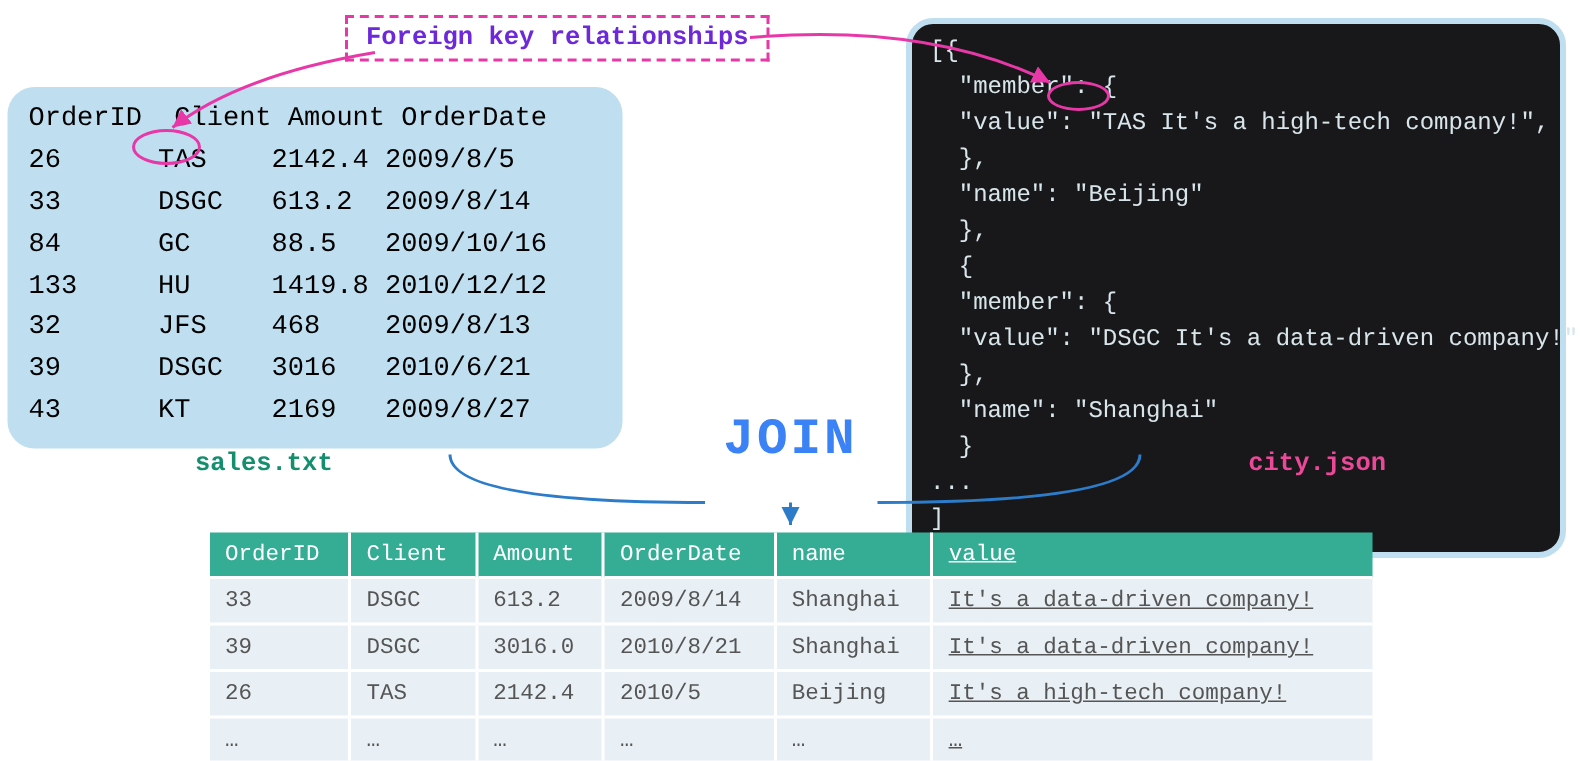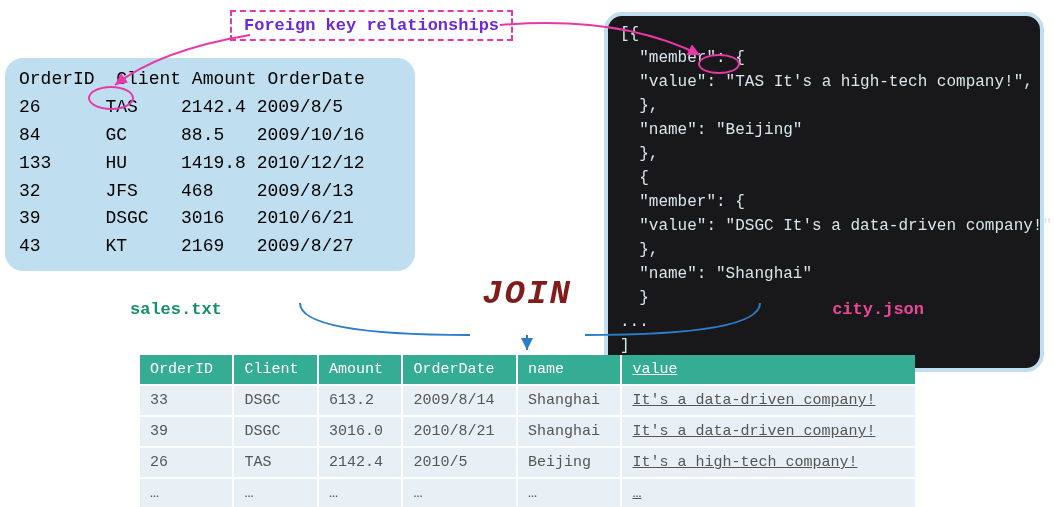--- a/index.html
+++ b/index.html
@@ -66,25 +66,24 @@
     right: 130px;
     color: #ec4899;
     font-weight: bold;
     font-size: 17px;
   }
   .join-label {
     position: absolute;
     top: 275px;
     left: 50%;
     transform: translateX(-50%);
-    color: #7f1d1d;
+    color: #3b82f6;
     font-weight: 900;
     font-size: 34px;
     letter-spacing: 2px;
-    font-style: italic;
   }
   .result-table {
     position: absolute;
     top: 355px;
     left: 140px;
     width: 775px;
     border-collapse: collapse;
     font-size: 15px;
   }
   .result-table th {
@@ -133,20 +132,21 @@
 </style>
 </head>
 <body>
 
 <div class="fk-label">Foreign key relationships</div>
 
 <div class="sales-panel">
   <div class="sales-row"><span>OrderID</span>  <span>Client</span> <span>Amount</span> <span>OrderDate</span></div>
   <div id="sales-rows">
       <div class="sales-row">26      TAS    2142.4 2009/8/5</div>
+      <div class="sales-row">33      DSGC   613.2  2009/8/14</div>
       <div class="sales-row">84      GC     88.5   2009/10/16</div>
       <div class="sales-row">133     HU     1419.8 2010/12/12</div>
       <div class="sales-row">32      JFS    468    2009/8/13</div>
       <div class="sales-row">39      DSGC   3016   2010/6/21</div>
       <div class="sales-row">43      KT     2169   2009/8/27</div>
     </div>
 </div>
 
 <div class="json-panel" id="json-panel">[{
   "member": {

